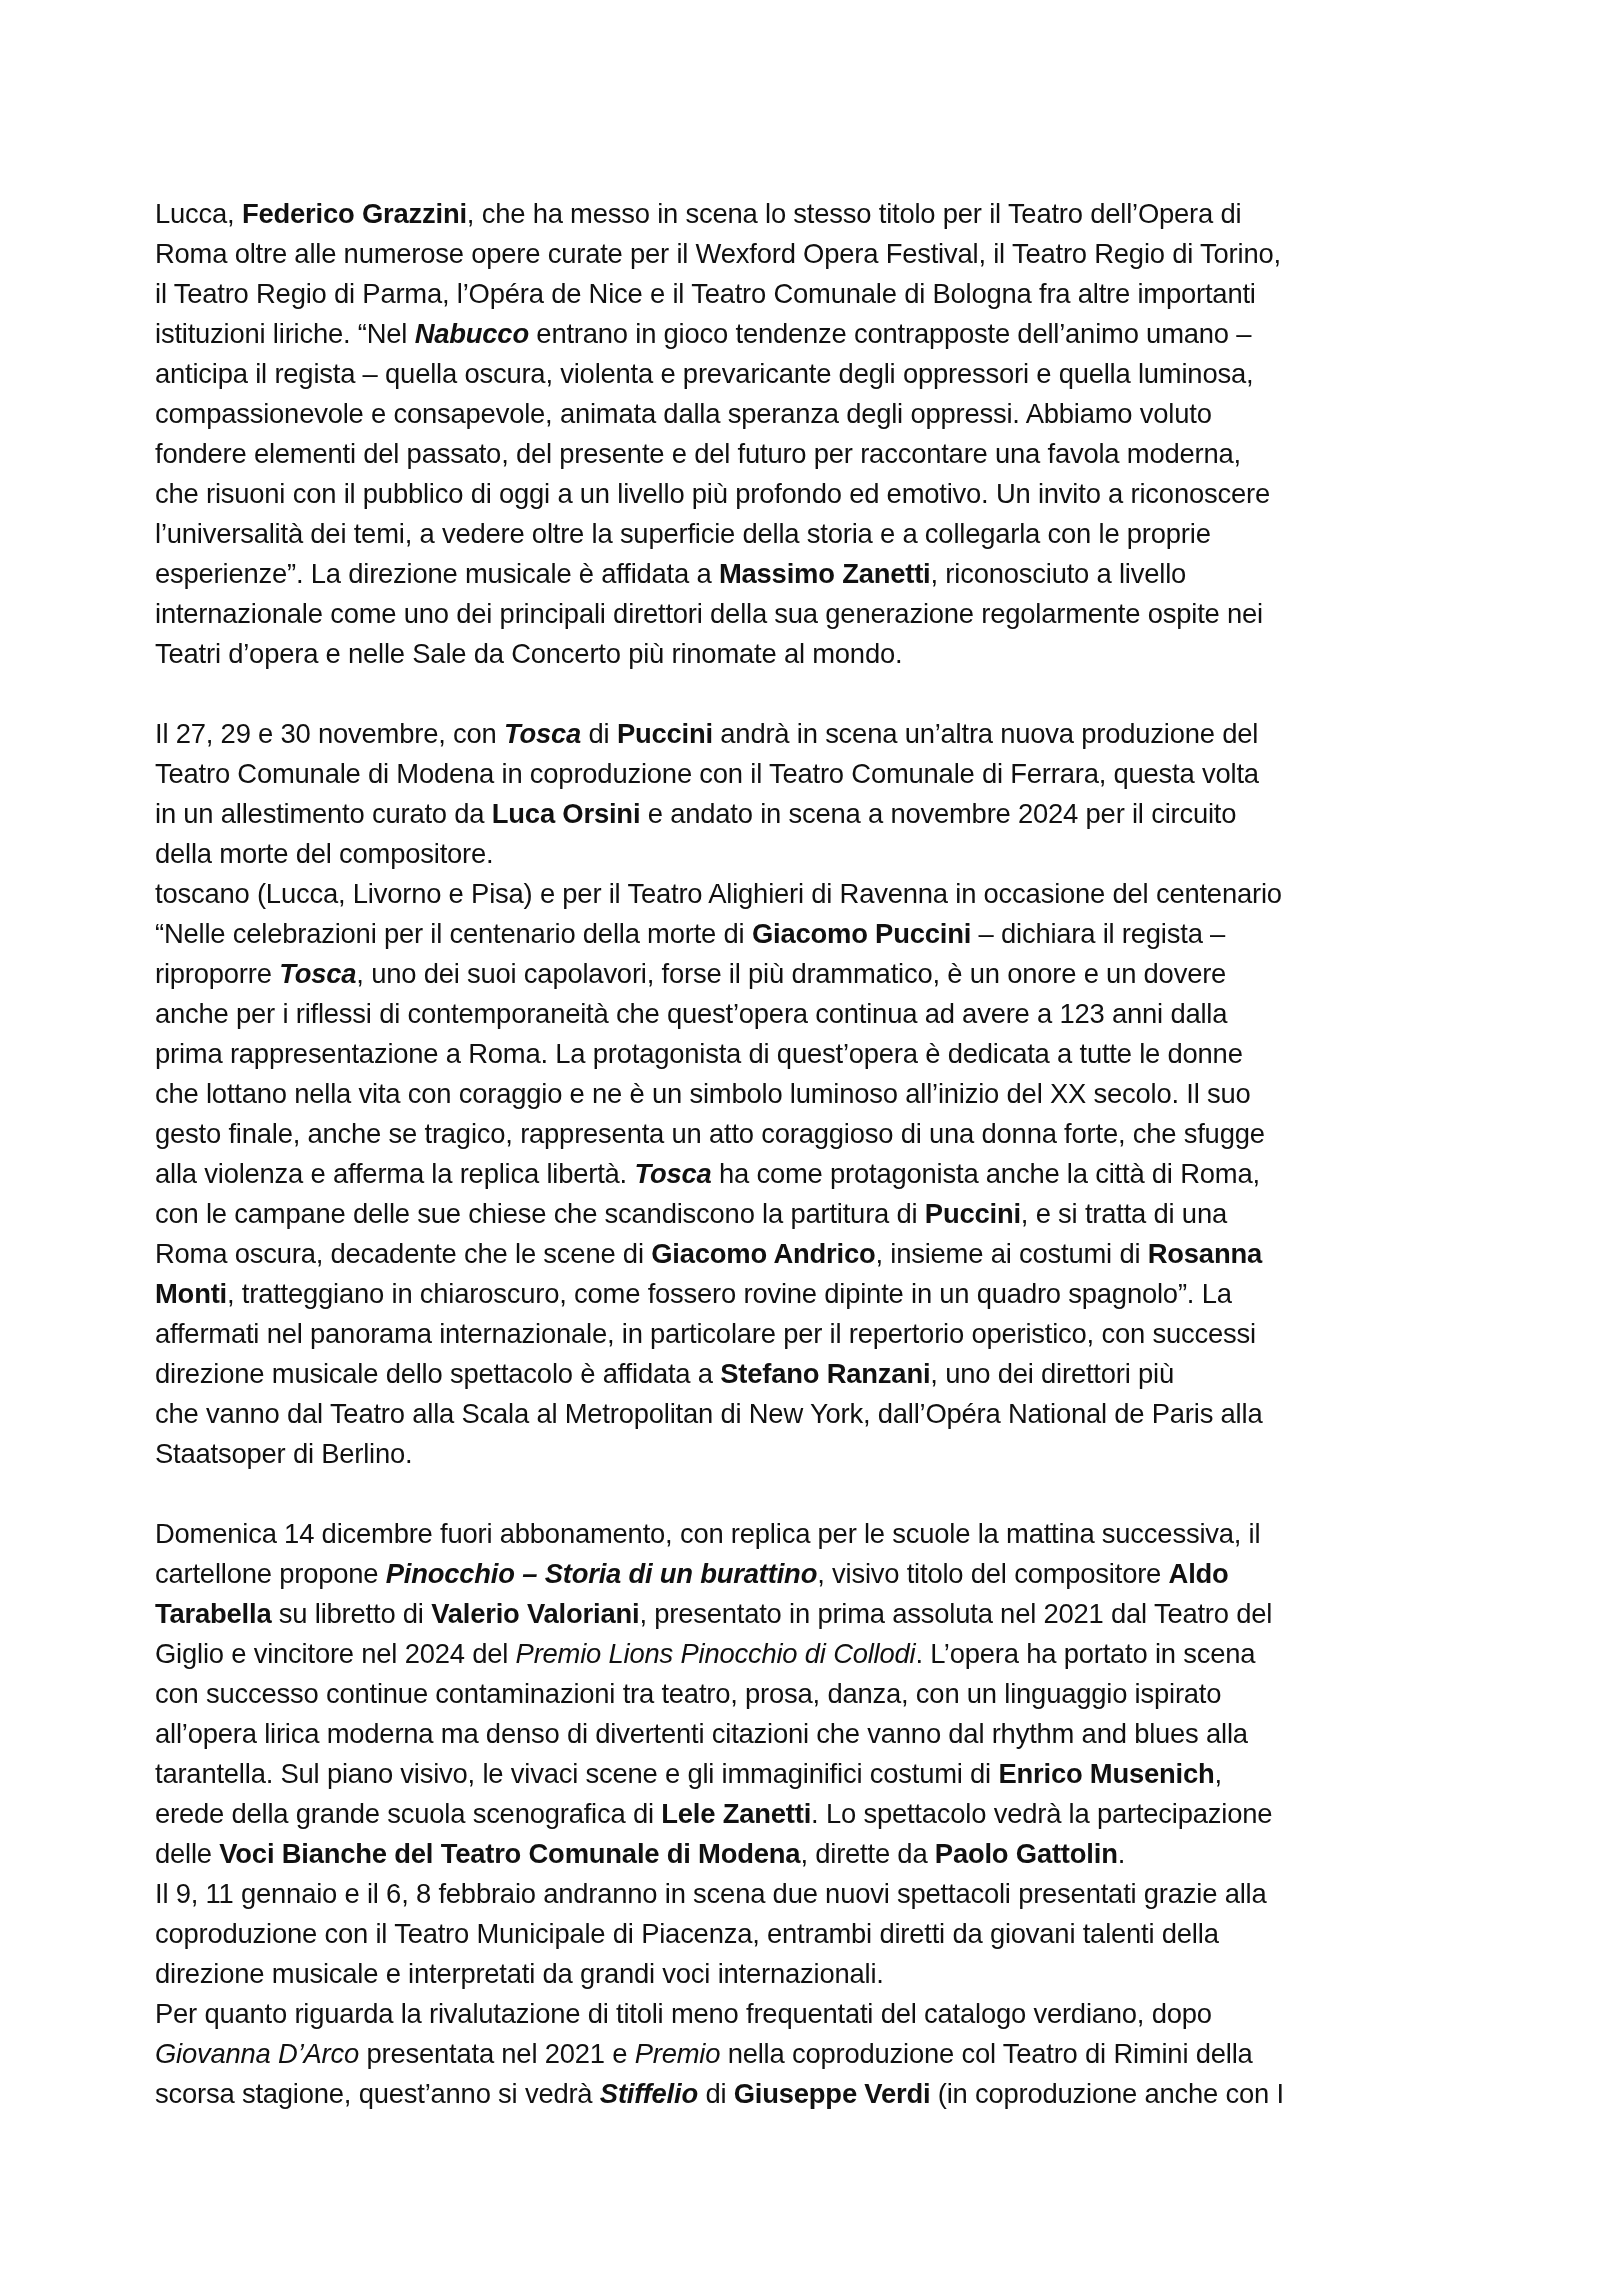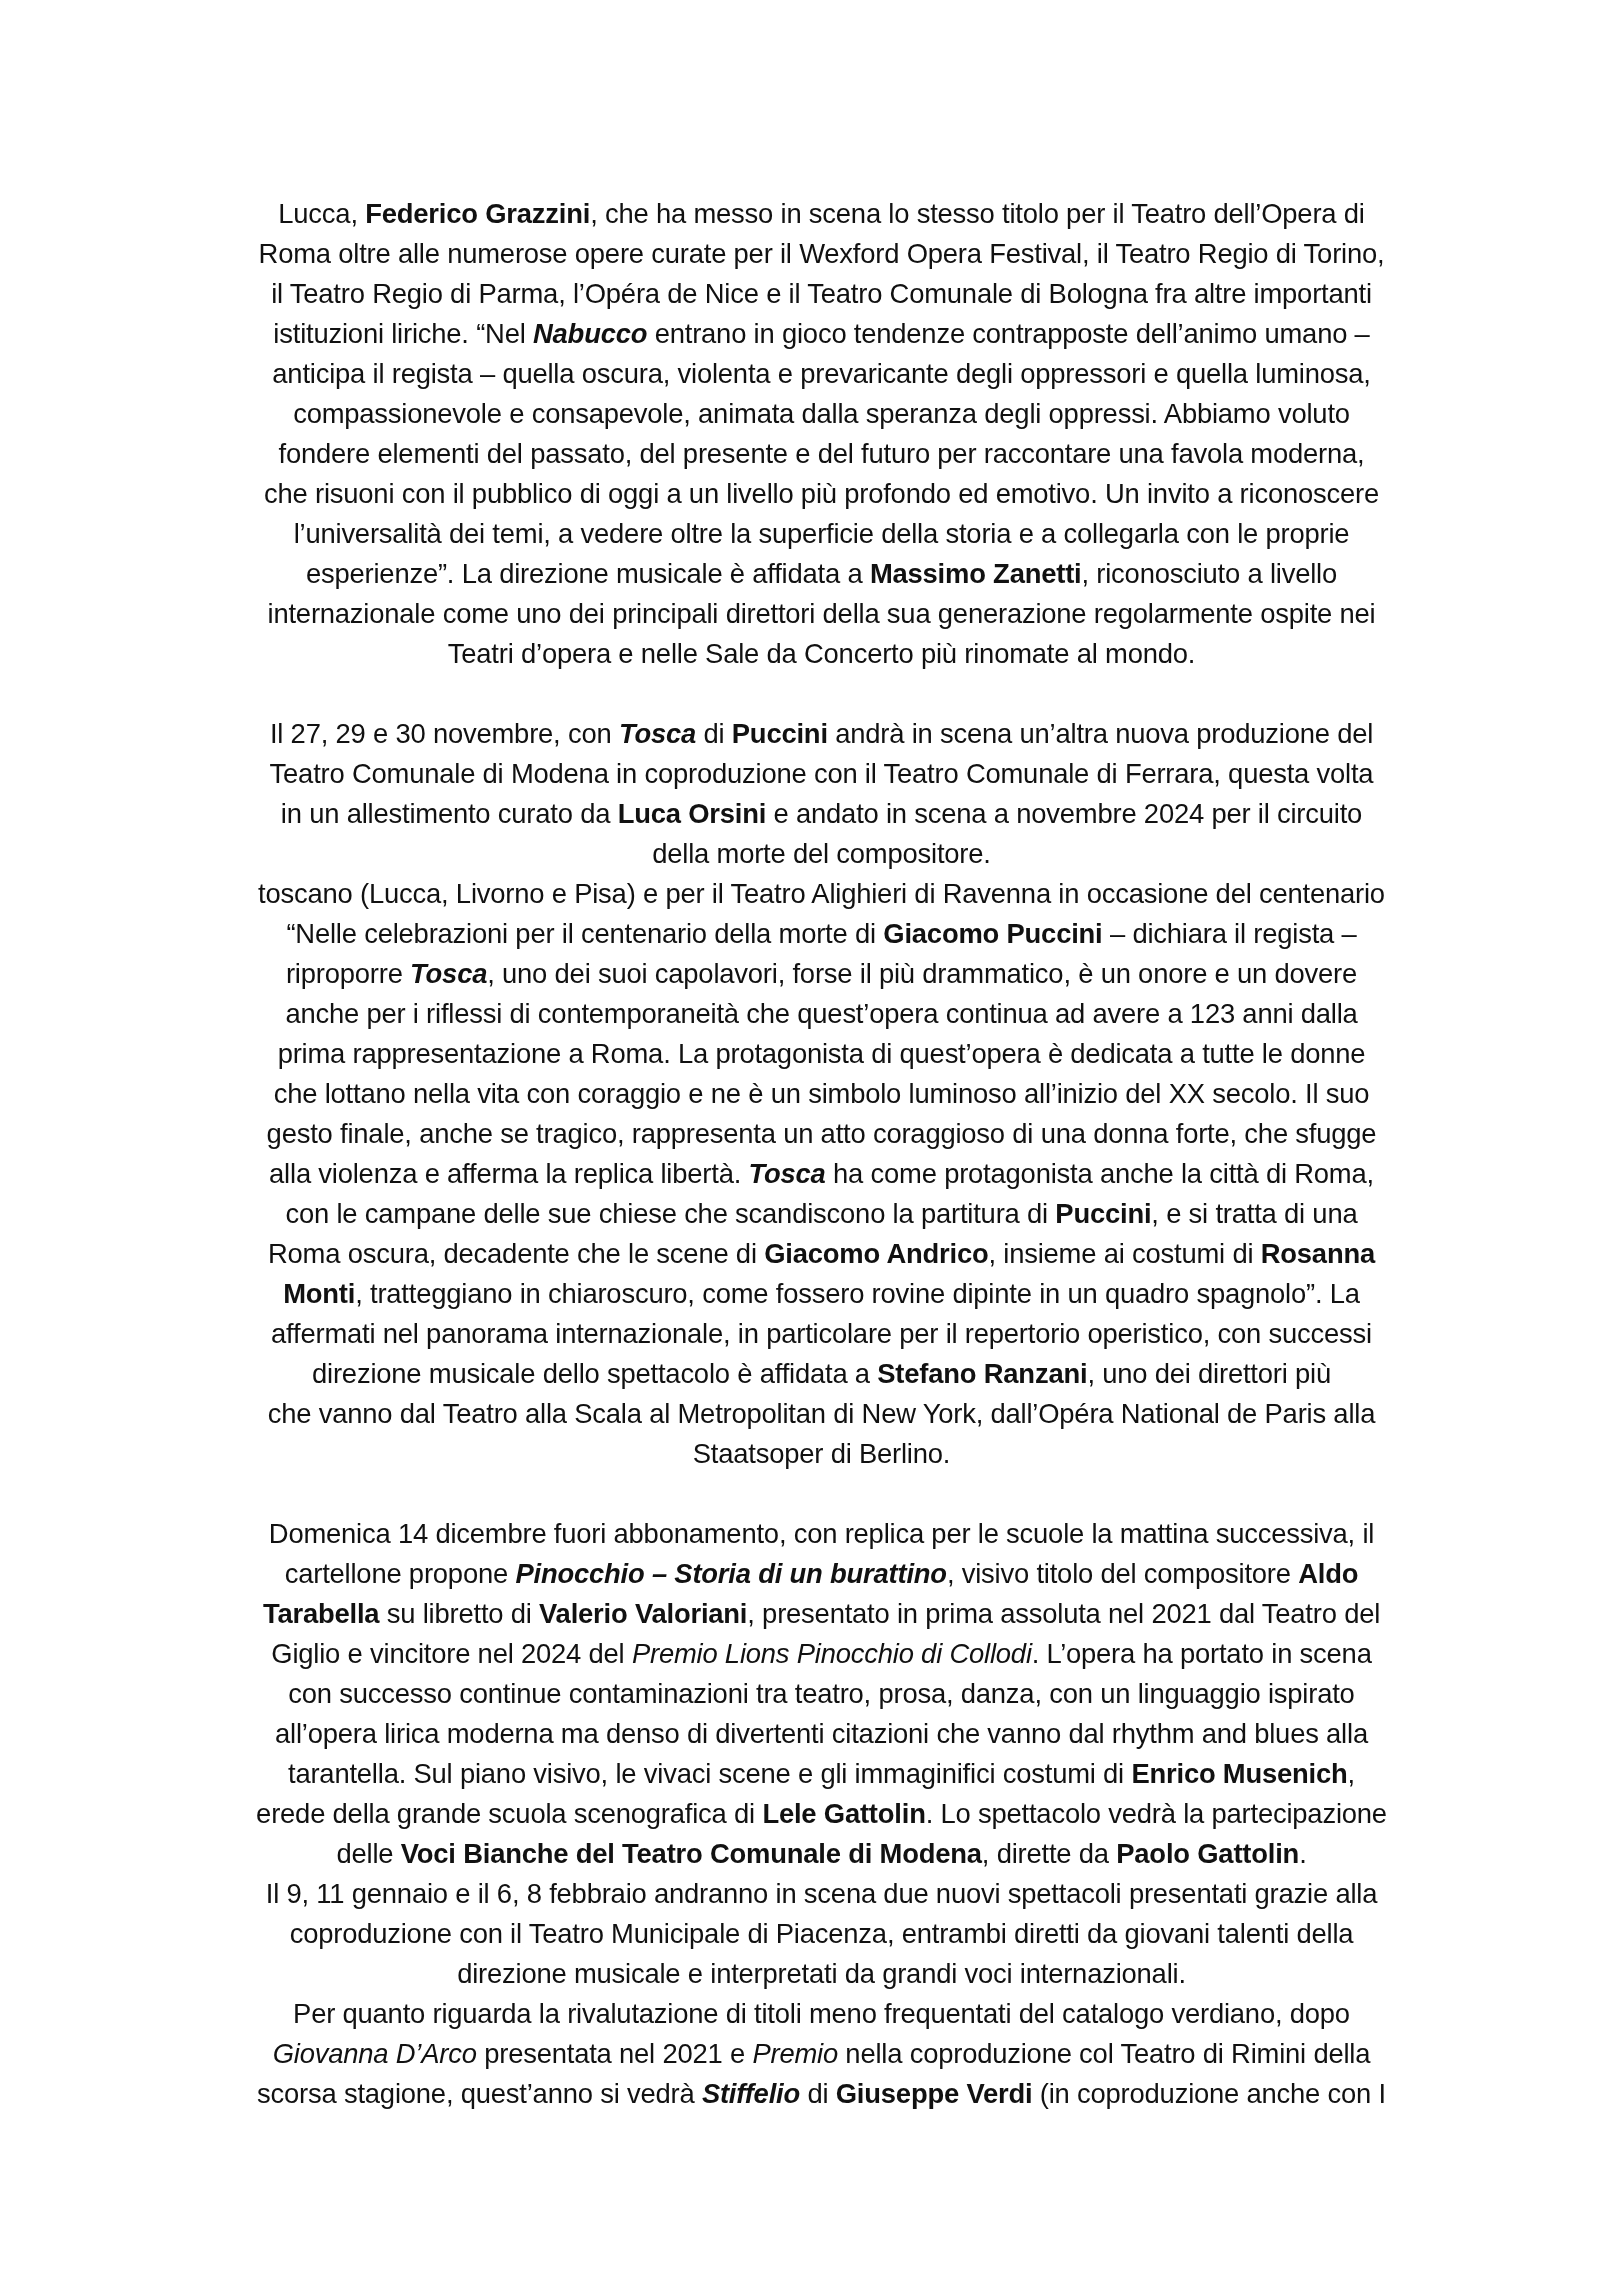--- a/index.html
+++ b/index.html
@@ -20,21 +20,20 @@
       width: 1333px;
       font-family: "Liberation Sans", sans-serif;
       font-size: 27.4px;
       color: #111111;
       letter-spacing: -0.2px;
     }
     .line {
       height: 40px;
       line-height: 40px;
       white-space: nowrap;
-      text-align: center;
     }
     .blank { height: 40px; }
     .b { font-weight: bold; }
     .i { font-style: italic; }
     .bi { font-weight: bold; font-style: italic; margin-top: 29px; }
   </style>
 </head>
 <body>
 
 <div class="page" id="page">
@@ -76,21 +75,21 @@
     </div>
     <div class="blank"></div>
     <div class="paragraph">
       <div class="line"><span>Domenica 14 dicembre fuori abbonamento, con replica per le scuole la mattina successiva, il</span></div>
       <div class="line"><span>cartellone propone </span><span class="bi">Pinocchio – Storia di un burattino</span><span>, visivo titolo del compositore </span><span class="b">Aldo</span></div>
       <div class="line"><span class="b">Tarabella</span><span> su libretto di </span><span class="b">Valerio Valoriani</span><span>, presentato in prima assoluta nel 2021 dal Teatro del</span></div>
       <div class="line"><span>Giglio e vincitore nel 2024 del </span><span class="i">Premio Lions Pinocchio di Collodi</span><span>. L’opera ha portato in scena</span></div>
       <div class="line"><span>con successo continue contaminazioni tra teatro, prosa, danza, con un linguaggio ispirato</span></div>
       <div class="line"><span>all’opera lirica moderna ma denso di divertenti citazioni che vanno dal rhythm and blues alla</span></div>
       <div class="line"><span>tarantella. Sul piano visivo, le vivaci scene e gli immaginifici costumi di </span><span class="b">Enrico Musenich</span><span>,</span></div>
-      <div class="line"><span>erede della grande scuola scenografica di </span><span class="b">Lele Gattolin</span><span>. Lo spettacolo vedrà la partecipazione</span></div>
+      <div class="line"><span>erede della grande scuola scenografica di </span><span class="b">Lele Zanetti</span><span>. Lo spettacolo vedrà la partecipazione</span></div>
       <div class="line"><span>delle </span><span class="b">Voci Bianche del Teatro Comunale di Modena</span><span>, dirette da </span><span class="b">Paolo Gattolin</span><span>.</span></div>
       <div class="line"><span>Il 9, 11 gennaio e il 6, 8 febbraio andranno in scena due nuovi spettacoli presentati grazie alla</span></div>
       <div class="line"><span>coproduzione con il Teatro Municipale di Piacenza, entrambi diretti da giovani talenti della</span></div>
       <div class="line"><span>direzione musicale e interpretati da grandi voci internazionali.</span></div>
       <div class="line"><span>Per quanto riguarda la rivalutazione di titoli meno frequentati del catalogo verdiano, dopo</span></div>
       <div class="line"><span class="i">Giovanna D’Arco</span><span> presentata nel 2021 e </span><span class="i">Premio</span><span> nella coproduzione col Teatro di Rimini della</span></div>
       <div class="line"><span>scorsa stagione, quest’anno si vedrà </span><span class="bi">Stiffelio</span><span> di </span><span class="b">Giuseppe Verdi</span><span> (in coproduzione anche con I</span></div>
     </div>
   </div>
 

